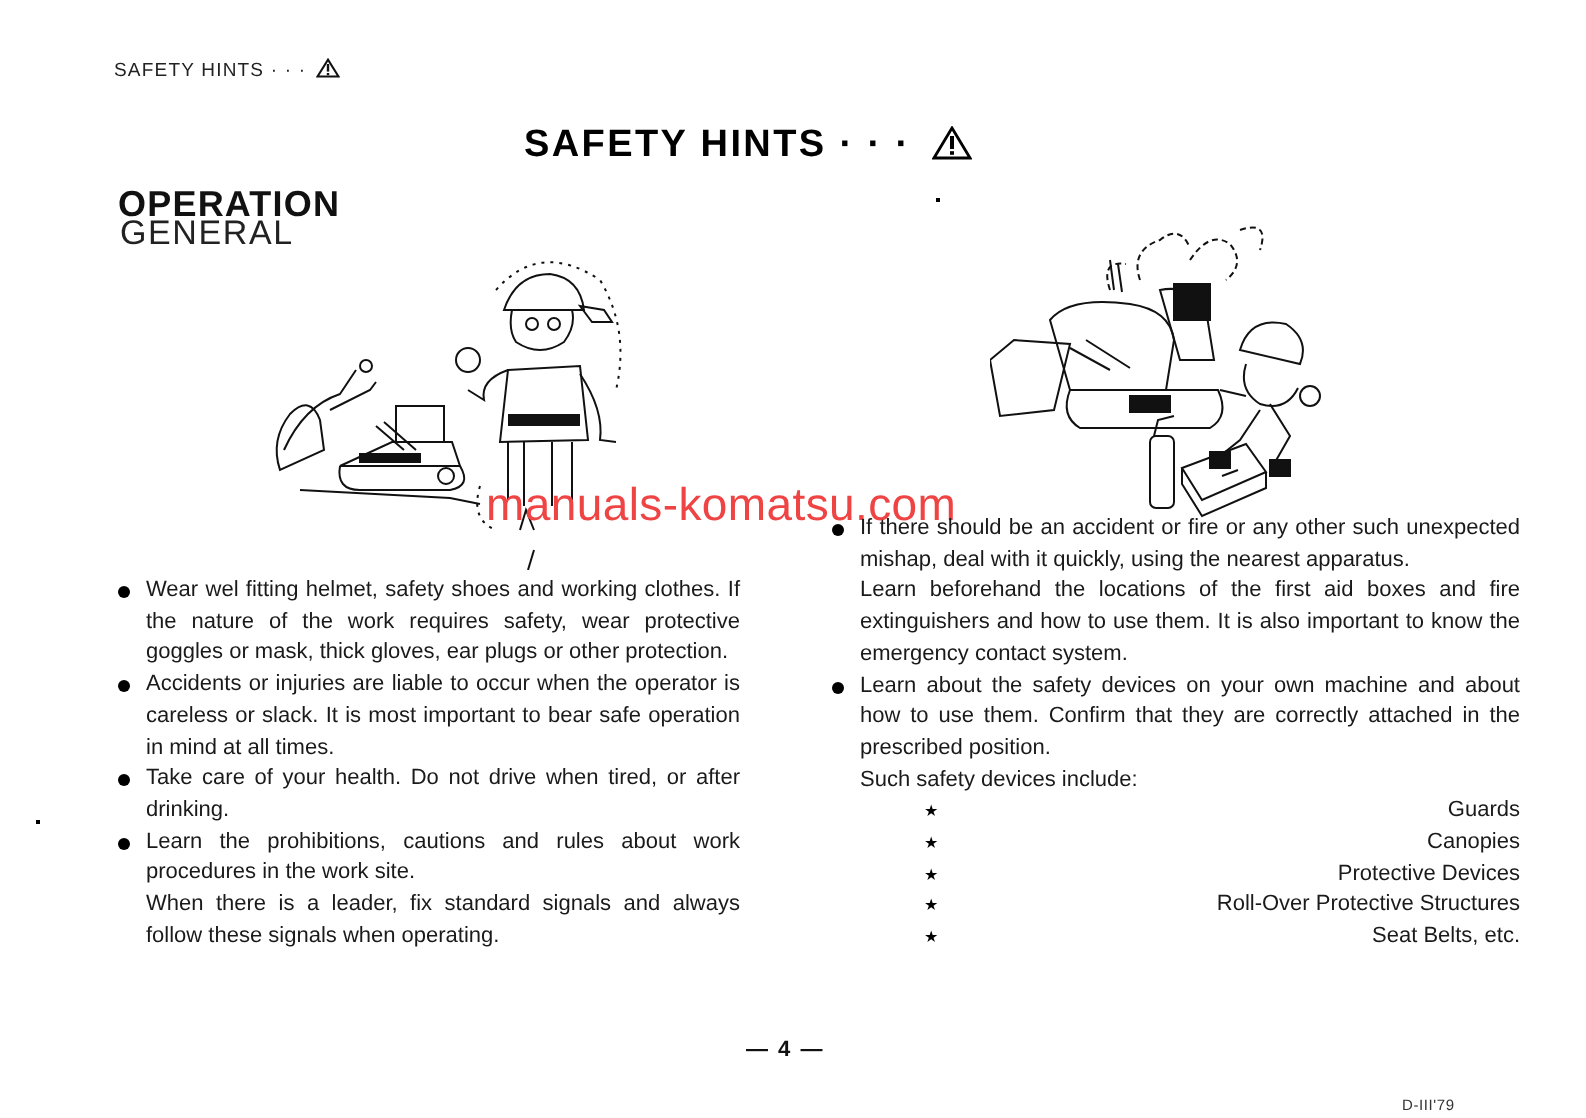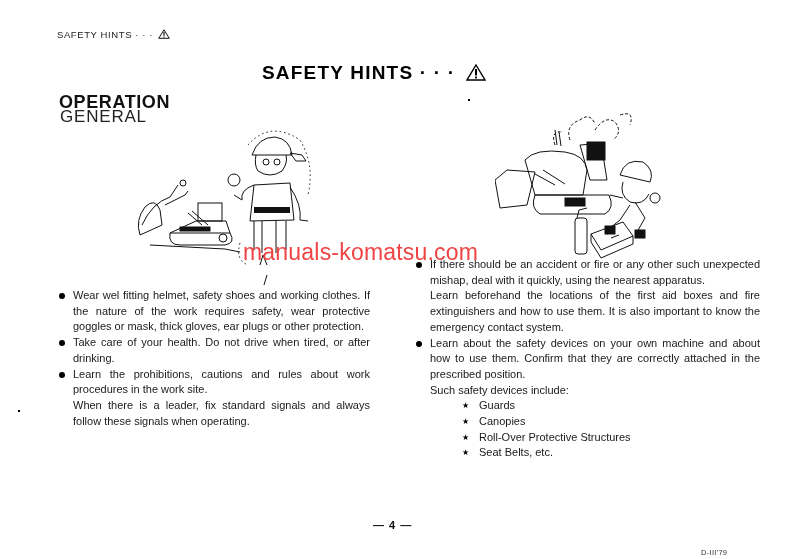--- a/index.html
+++ b/index.html
@@ -35,21 +35,21 @@
   .col { position: absolute; font-size: 11px; line-height: 15.7px; color: #1a1a1a; }
   .col-left { left: 58px; top: 288px; width: 312px; }
   .col-right { left: 415px; top: 257px; width: 345px; }
 
   .bullet { position: relative; padding-left: 15px; text-align: justify; }
   .bullet::before {
     content: ""; position: absolute; left: 1px; top: 5px;
     width: 6px; height: 6px; border-radius: 50%; background: #000;
   }
   .para { padding-left: 15px; text-align: justify; }
-  .star-list { list-style: none; padding-left: 47px; }
+  .star-list { list-style: none; padding-left: 47px; text-align: right; }
   .star-list li { position: relative; padding-left: 17px; }
   .star-list li::before {
     content: "\2605"; position: absolute; left: 0; top: 0; font-size: 8px; color: #000;
   }
 
   .page-number {
     position: absolute; left: 373px; top: 519px;
     font-size: 11px; font-weight: bold; letter-spacing: 1px;
   }
   .doc-code {
@@ -154,33 +154,35 @@
       <path d="M96 124 L96 132 L106 148 L138 134 L138 126"></path>
       <path d="M112 124 L120 121 M116 128 L124 125"></path>
     </g>
   </svg>
 </div>
 
 <div class="watermark">manuals-komatsu.com</div>
 
 <div class="col col-left">
   <p class="bullet">Wear wel fitting helmet, safety shoes and working clothes. If the nature of the work requires safety, wear protective goggles or mask, thick gloves, ear plugs or other protection.</p>
+  <p class="bullet">Accidents or injuries are liable to occur when the operator is careless or slack. It is most important to bear safe operation in mind at all times.</p>
   <p class="bullet">Take care of your health. Do not drive when tired, or after drinking.</p>
   <p class="bullet">Learn the prohibitions, cautions and rules about work procedures in the work site.</p>
   <p class="para">When there is a leader, fix standard signals and always follow these signals when operating.</p>
 </div>
 
 <div class="col col-right">
   <p class="bullet">If there should be an accident or fire or any other such unexpected mishap, deal with it quickly, using the nearest apparatus.</p>
   <p class="para">Learn beforehand the locations of the first aid boxes and fire extinguishers and how to use them. It is also important to know the emergency contact system.</p>
   <p class="bullet">Learn about the safety devices on your own machine and about how to use them. Confirm that they are correctly attached in the prescribed position.</p>
   <p class="para">Such safety devices include:</p>
   <ul class="star-list">
     <li>Guards</li>
     <li>Canopies</li>
+    <li>Protective Devices</li>
     <li>Roll-Over Protective Structures</li>
     <li>Seat Belts, etc.</li>
   </ul>
 </div>
 
 <div class="page-number">— 4 —</div>
 <div class="doc-code">D-III'79</div>
 
 <div class="speck" style="left:18px; top:410px;"></div>
 <div class="speck" style="left:468px; top:99px;"></div>

